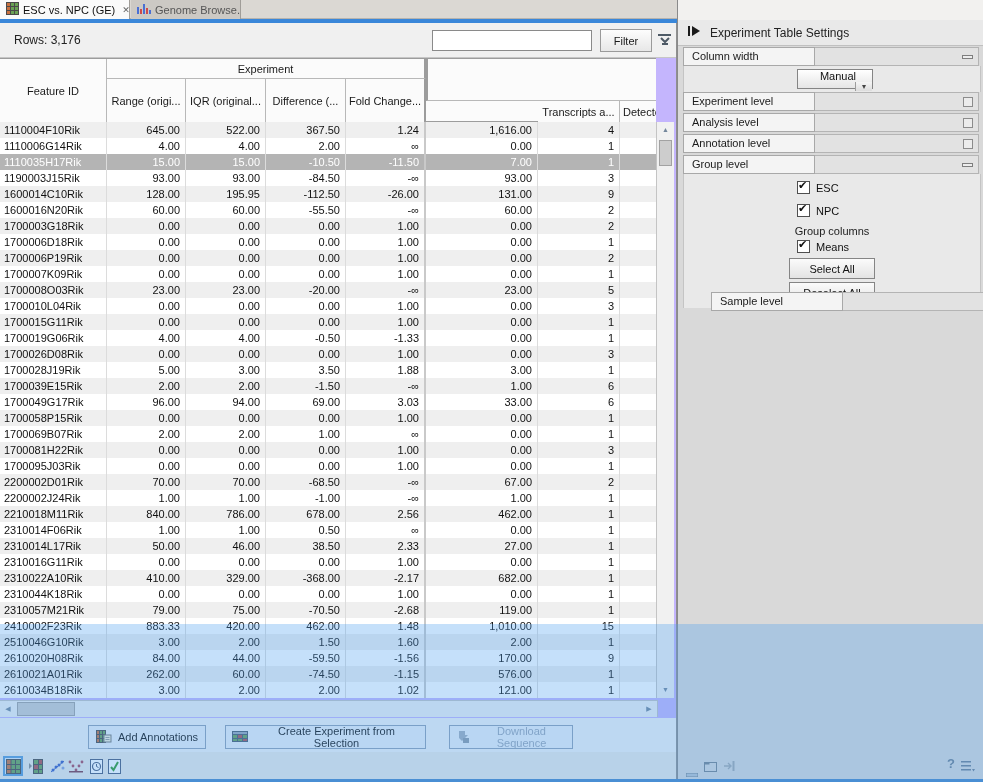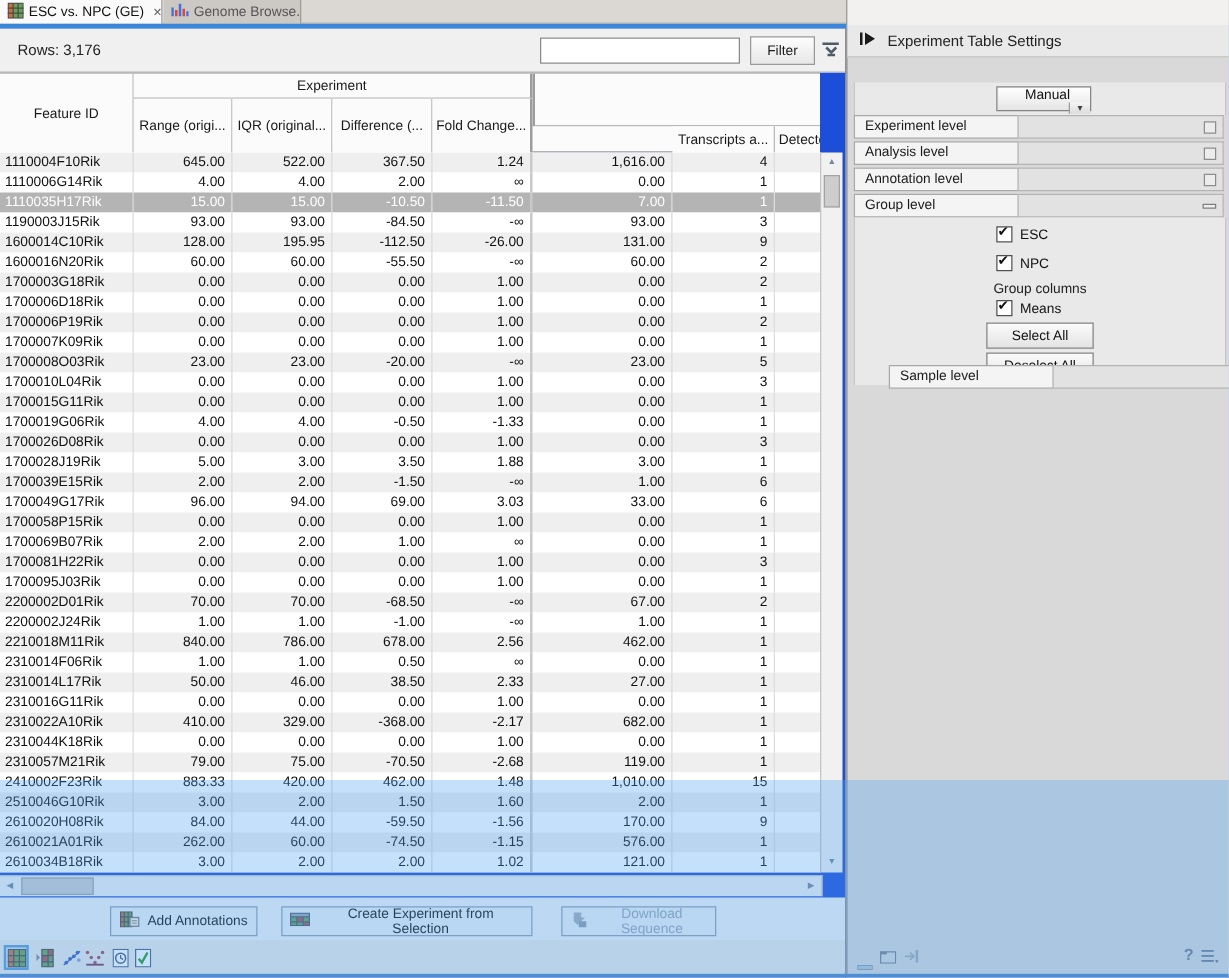--- a/index.html
+++ b/index.html
@@ -9,21 +9,21 @@
 
   
   .tabstrip{left:0;top:0;width:983px;height:19px;background:#dbd8d3;border-bottom:1px solid #b6b3ae;}
   .tab{position:absolute;top:0;height:19px;display:flex;align-items:center;gap:4px;padding:0 6px;font-size:11px;box-sizing:border-box;white-space:nowrap;overflow:hidden;}
   .tab.active{background:#fafafa;border-right:1px solid #a09d98;color:#111;}
   .tab.inactive{background:#ccc9c4;border-right:1px solid #a09d98;color:#555;}
   .tabclose{color:#666;font-size:9px;margin-left:3px;cursor:default;}
   .accentbar{left:0;top:19px;width:677px;height:4px;background:var(--accent,#3a87d9);}
 
   
-  .mainview{left:0;top:23px;width:677px;height:759px;background:#1d4ed8;border-right:1px solid #8f8f8f;}
+  .mainview{left:0;top:23px;width:677px;height:759px;background:#c4b5fd;border-right:1px solid #8f8f8f;}
   .toolbar{left:0;top:0;width:676px;height:35px;background:#f0f0f0;border-bottom:1px solid #c6c6c6;}
   .rowslabel{position:absolute;left:14px;top:0;line-height:35px;font-size:12px;color:#222;}
   .filterinput{position:absolute;left:432px;top:7px;width:160px;height:21px;border:1px solid #8a8a8a;background:#fff;box-sizing:border-box;font-size:11px;padding:0 3px;font-family:inherit;}
   .filterbtn{position:absolute;left:600px;top:6px;width:52px;height:23px;border:1px solid #9a9a9a;background:linear-gradient(#fdfdfd,#e7e7e7);font-size:11px;font-family:inherit;color:#1a1a1a;}
   .filtermenuicon{position:absolute;left:657px;top:9px;width:16px;height:16px;}
 
   
   .thead{left:0;top:35px;width:656px;height:64px;background:#fbfbfb;border-top:1px solid #9c9c9c;border-bottom:1px solid #9c9c9c;}
   .th,.thgroup{position:absolute;box-sizing:border-box;font-size:11px;color:#1a1a1a;text-align:center;overflow:hidden;white-space:nowrap;display:flex;align-items:center;justify-content:center;background:#fbfbfb;border-right:1px solid #b8b8b8;}
   .thgroup{border-bottom:1px solid #b8b8b8;}
@@ -617,20 +617,26 @@
   <div class="sidepanel abs">
     <div class="sp-top"></div>
     <div class="sp-header">
       <span><svg width="13" height="12">
             <rect x="0" y="1" width="2" height="10" fill="#1a1a1a"></rect>
             <path d="M4 1 L12 6 L4 11 Z" fill="#1a1a1a"></path>
           </svg></span>
       <span>Experiment Table Settings</span>
     </div>
 
+    <div class="sect" style="top:47px;">
+      <span class="sectlabel">Column width</span>
+      <span class="sectrest">
+          <span class="ic-minus"></span>
+        </span>
+    </div>
     <div class="cwcontent">
       <div class="dropdown">
         <span>Manual</span>
         <span class="ddarrow">▾</span>
       </div>
     </div>
 
     <div class="sect" style="top:92px;">
       <span class="sectlabel">Experiment level</span>
       <span class="sectrest">

